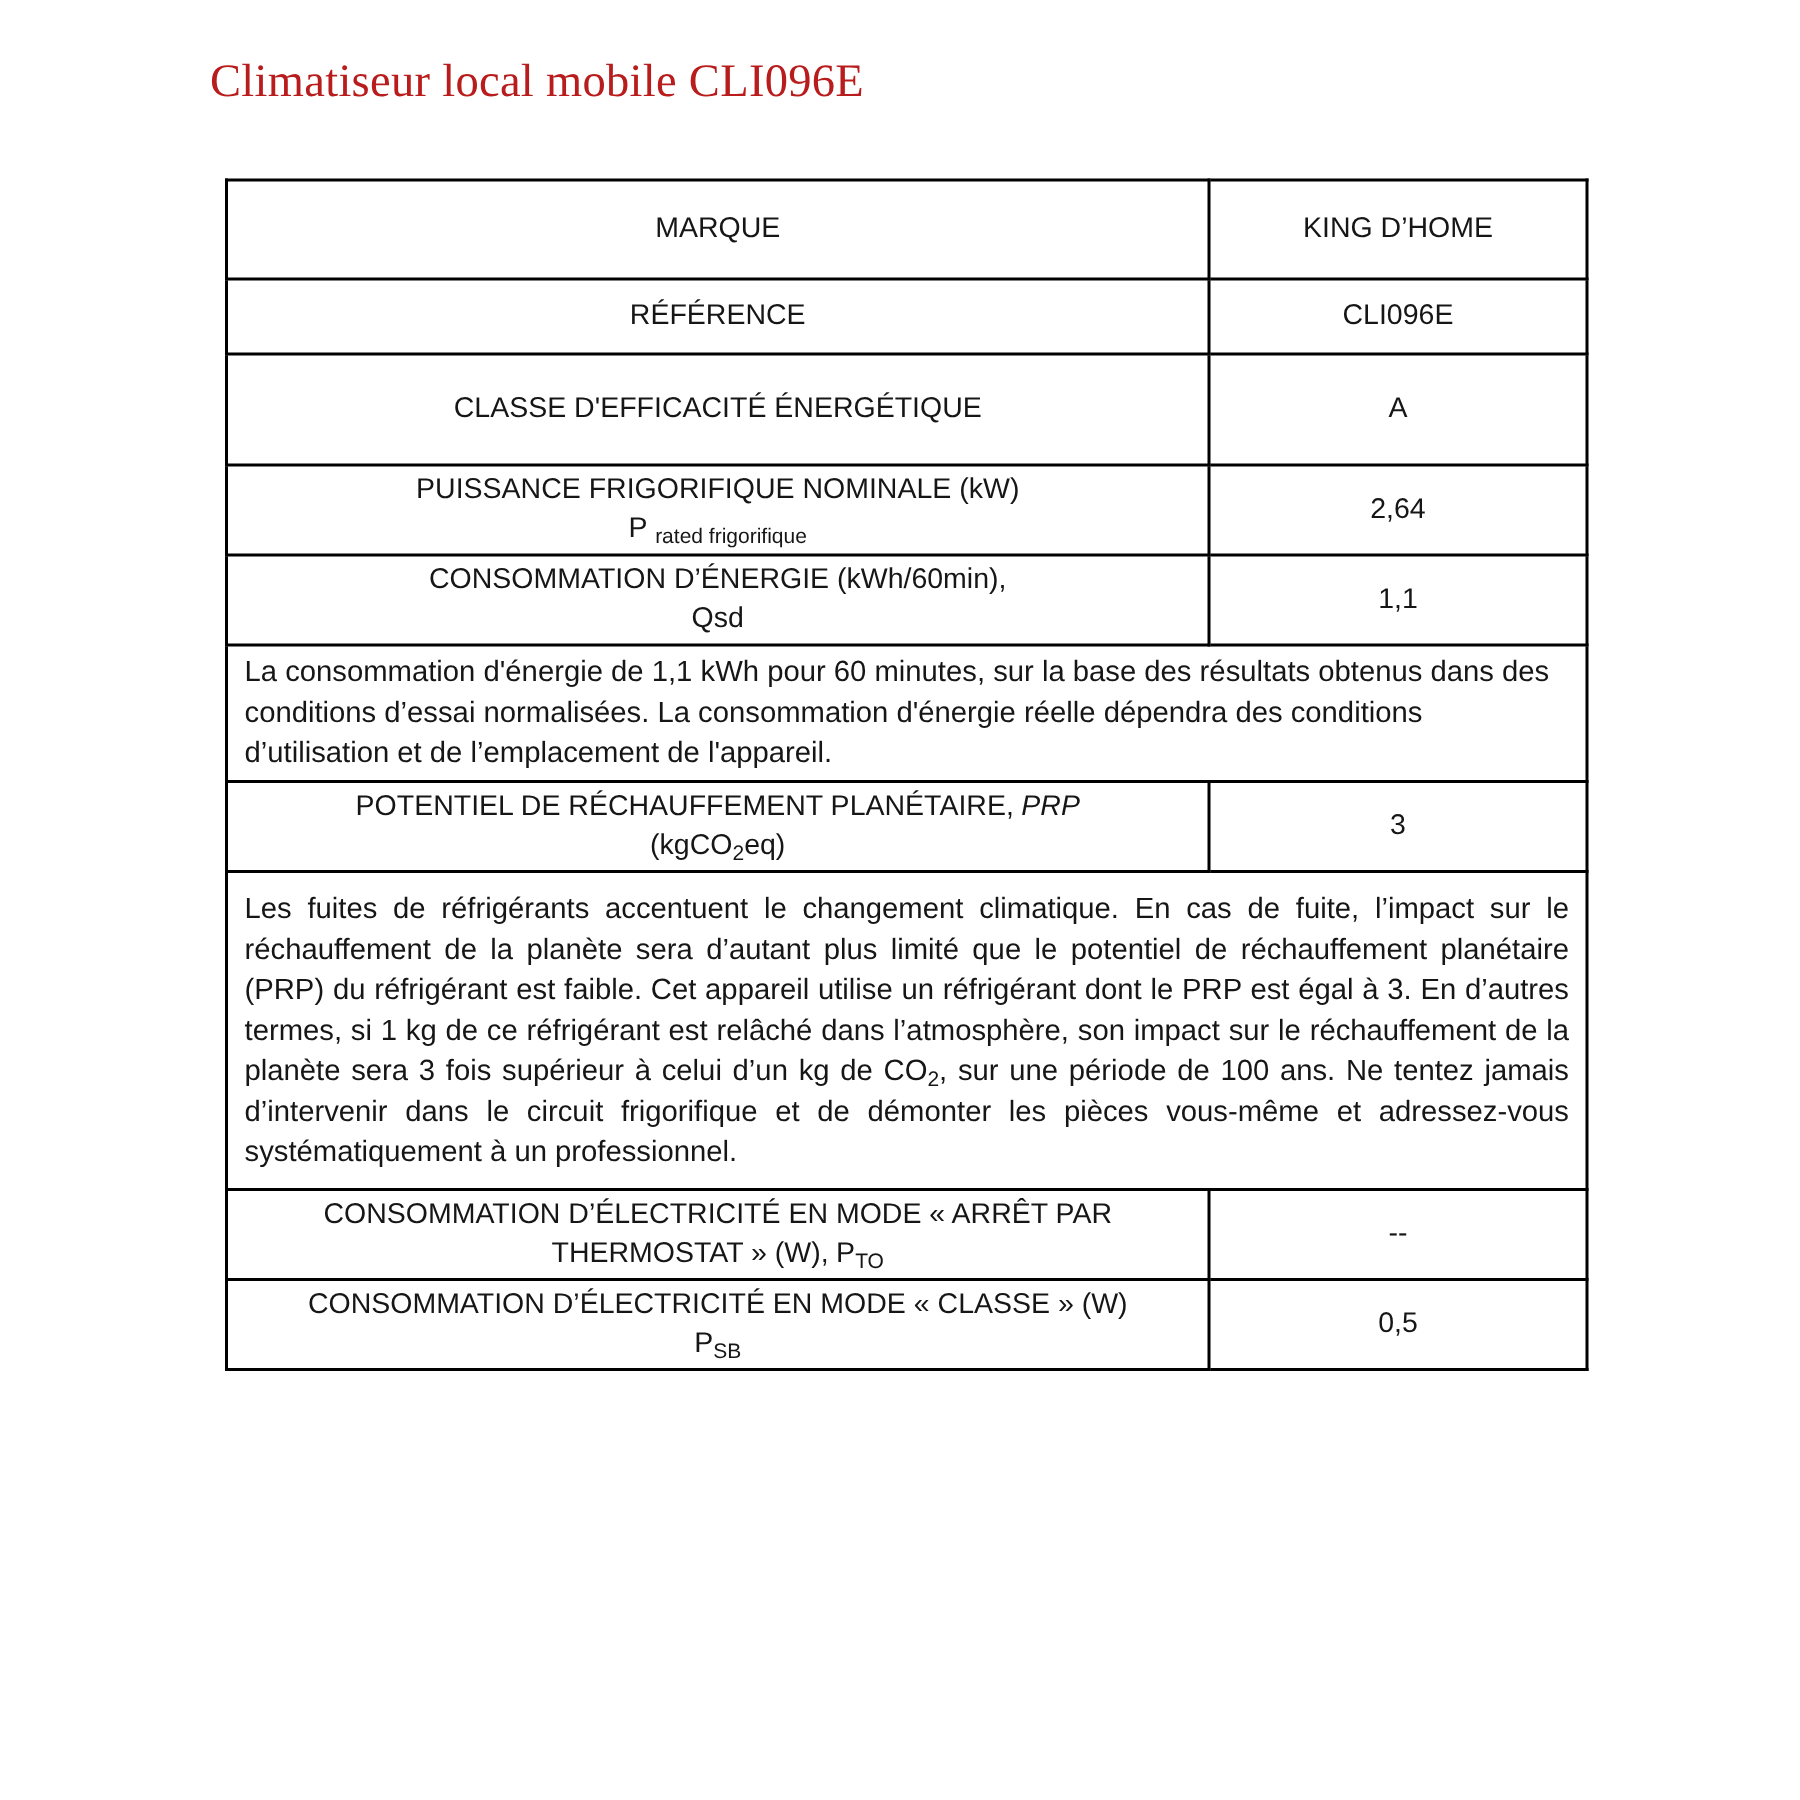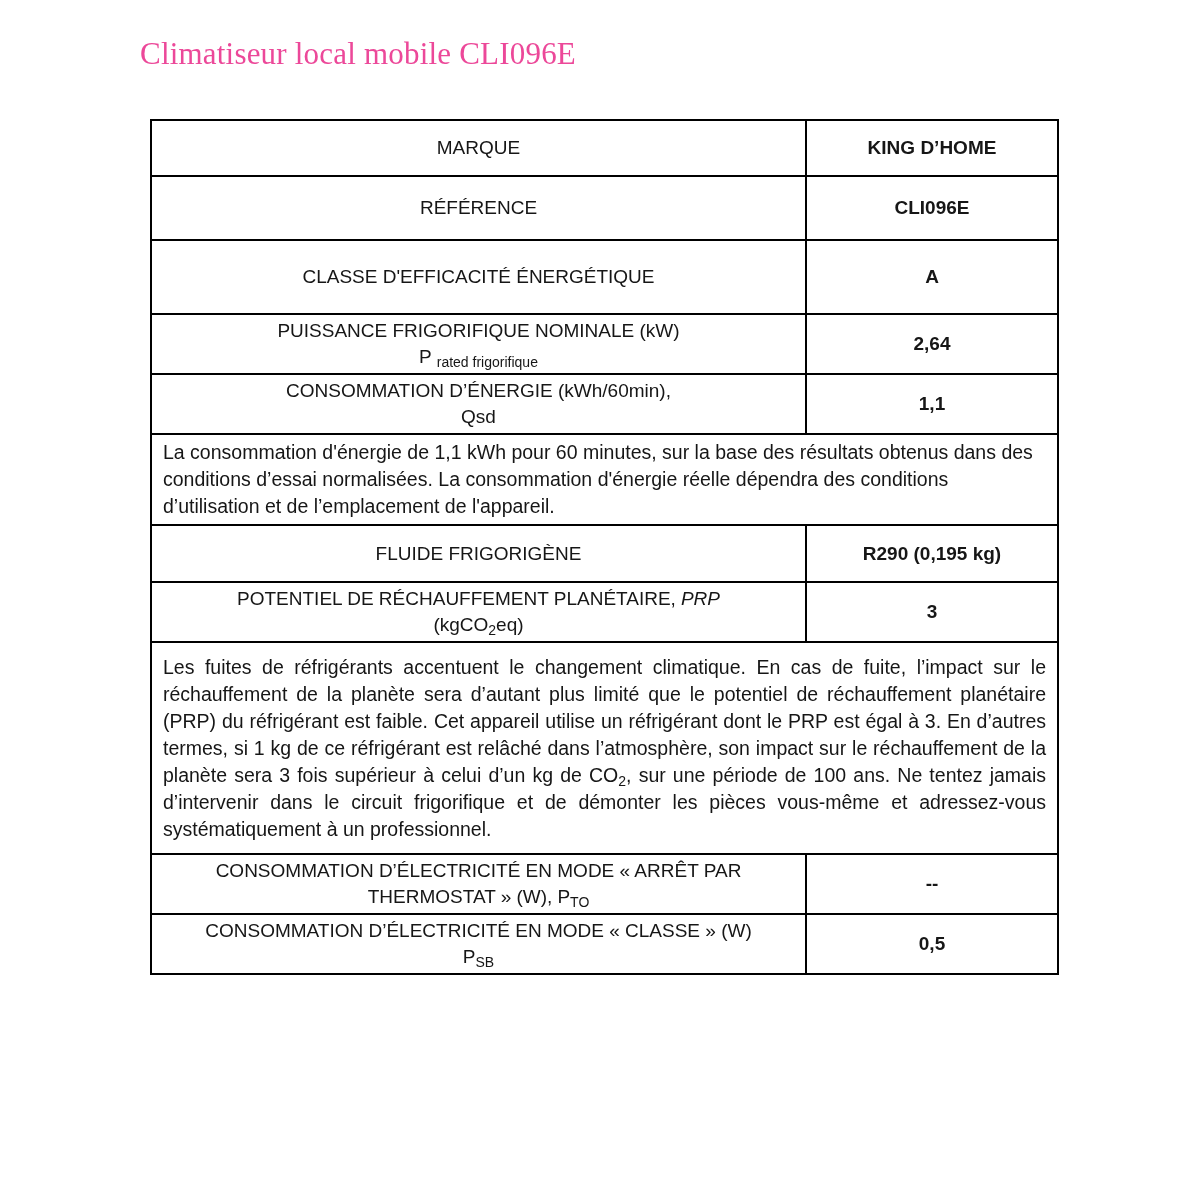--- a/index.html
+++ b/index.html
@@ -9,21 +9,21 @@
     width: 1200px;
     height: 1200px;
     font-family: "Liberation Sans", sans-serif;
     color: #161616;
     -webkit-font-smoothing: antialiased;
   }
   .page-title {
     font-family: "Liberation Serif", serif;
     font-size: 31px;
     font-weight: normal;
-    color: #ec4899;
+    color: #b91c1c;
     margin: 36px 0 0 140px;
     letter-spacing: 0.2px;
   }
   table.spec-table {
     border-collapse: collapse;
     table-layout: fixed;
     margin: 47px 0 0 150px;
     width: 907px;
   }
   table.spec-table td {
@@ -32,21 +32,21 @@
     overflow: hidden;
   }
   td.lbl {
     text-align: center;
     font-size: 19px;
     line-height: 26px;
     padding: 3px 10px;
   }
   td.val {
     text-align: center;
-    font-weight: bold;
+    font-weight: normal;
     font-size: 19px;
     line-height: 24px;
     padding: 3px 6px;
   }
   td.note {
     font-size: 19.5px;
     line-height: 27px;
     padding: 4px 11px;
     text-align: left;
   }
@@ -66,28 +66,28 @@
 
 <h1 class="page-title">Climatiseur local mobile CLI096E</h1>
 
 <table class="spec-table">
   <colgroup>
     <col style="width:655px">
     <col style="width:252px">
   </colgroup>
   <tbody>
 
-    <tr style="height:56px">
+    <tr style="height:66px">
       <td class="lbl">
         <span>MARQUE</span>
       </td>
       <td class="val">KING D’HOME</td>
     </tr>
 
-    <tr style="height:64px">
+    <tr style="height:50px">
       <td class="lbl">
         <span>RÉFÉRENCE</span>
       </td>
       <td class="val">CLI096E</td>
     </tr>
 
     <tr style="height:74px">
       <td class="lbl">
         <span>CLASSE D'EFFICACITÉ ÉNERGÉTIQUE</span>
       </td>
@@ -112,26 +112,20 @@
       <td class="val">1,1</td>
     </tr>
 
     <tr style="height:84px">
       <td class="note" colspan="2">
         <span>La consommation d'énergie de 1,1 kWh pour 60 minutes, sur la base des résultats obtenus dans des conditions d’essai normalisées. La consommation d'énergie réelle dépendra des conditions d’utilisation et de l’emplacement de l'appareil.</span>
       </td>
     </tr>
 
 
-    <tr style="height:57px">
-      <td class="lbl">
-        <span>FLUIDE FRIGORIGÈNE</span>
-      </td>
-      <td class="val">R290 (0,195 kg)</td>
-    </tr>
 
     <tr style="height:57px">
       <td class="lbl">
         <span class="l1"><span>POTENTIEL DE RÉCHAUFFEMENT PLANÉTAIRE,</span><span class="italic gap">PRP</span></span>
         <span class="l2"><span>(kgCO</span><sub class="sb">2</sub><span>eq)</span></span>
       </td>
       <td class="val">3</td>
     </tr>
 
     <tr style="height:212px">

